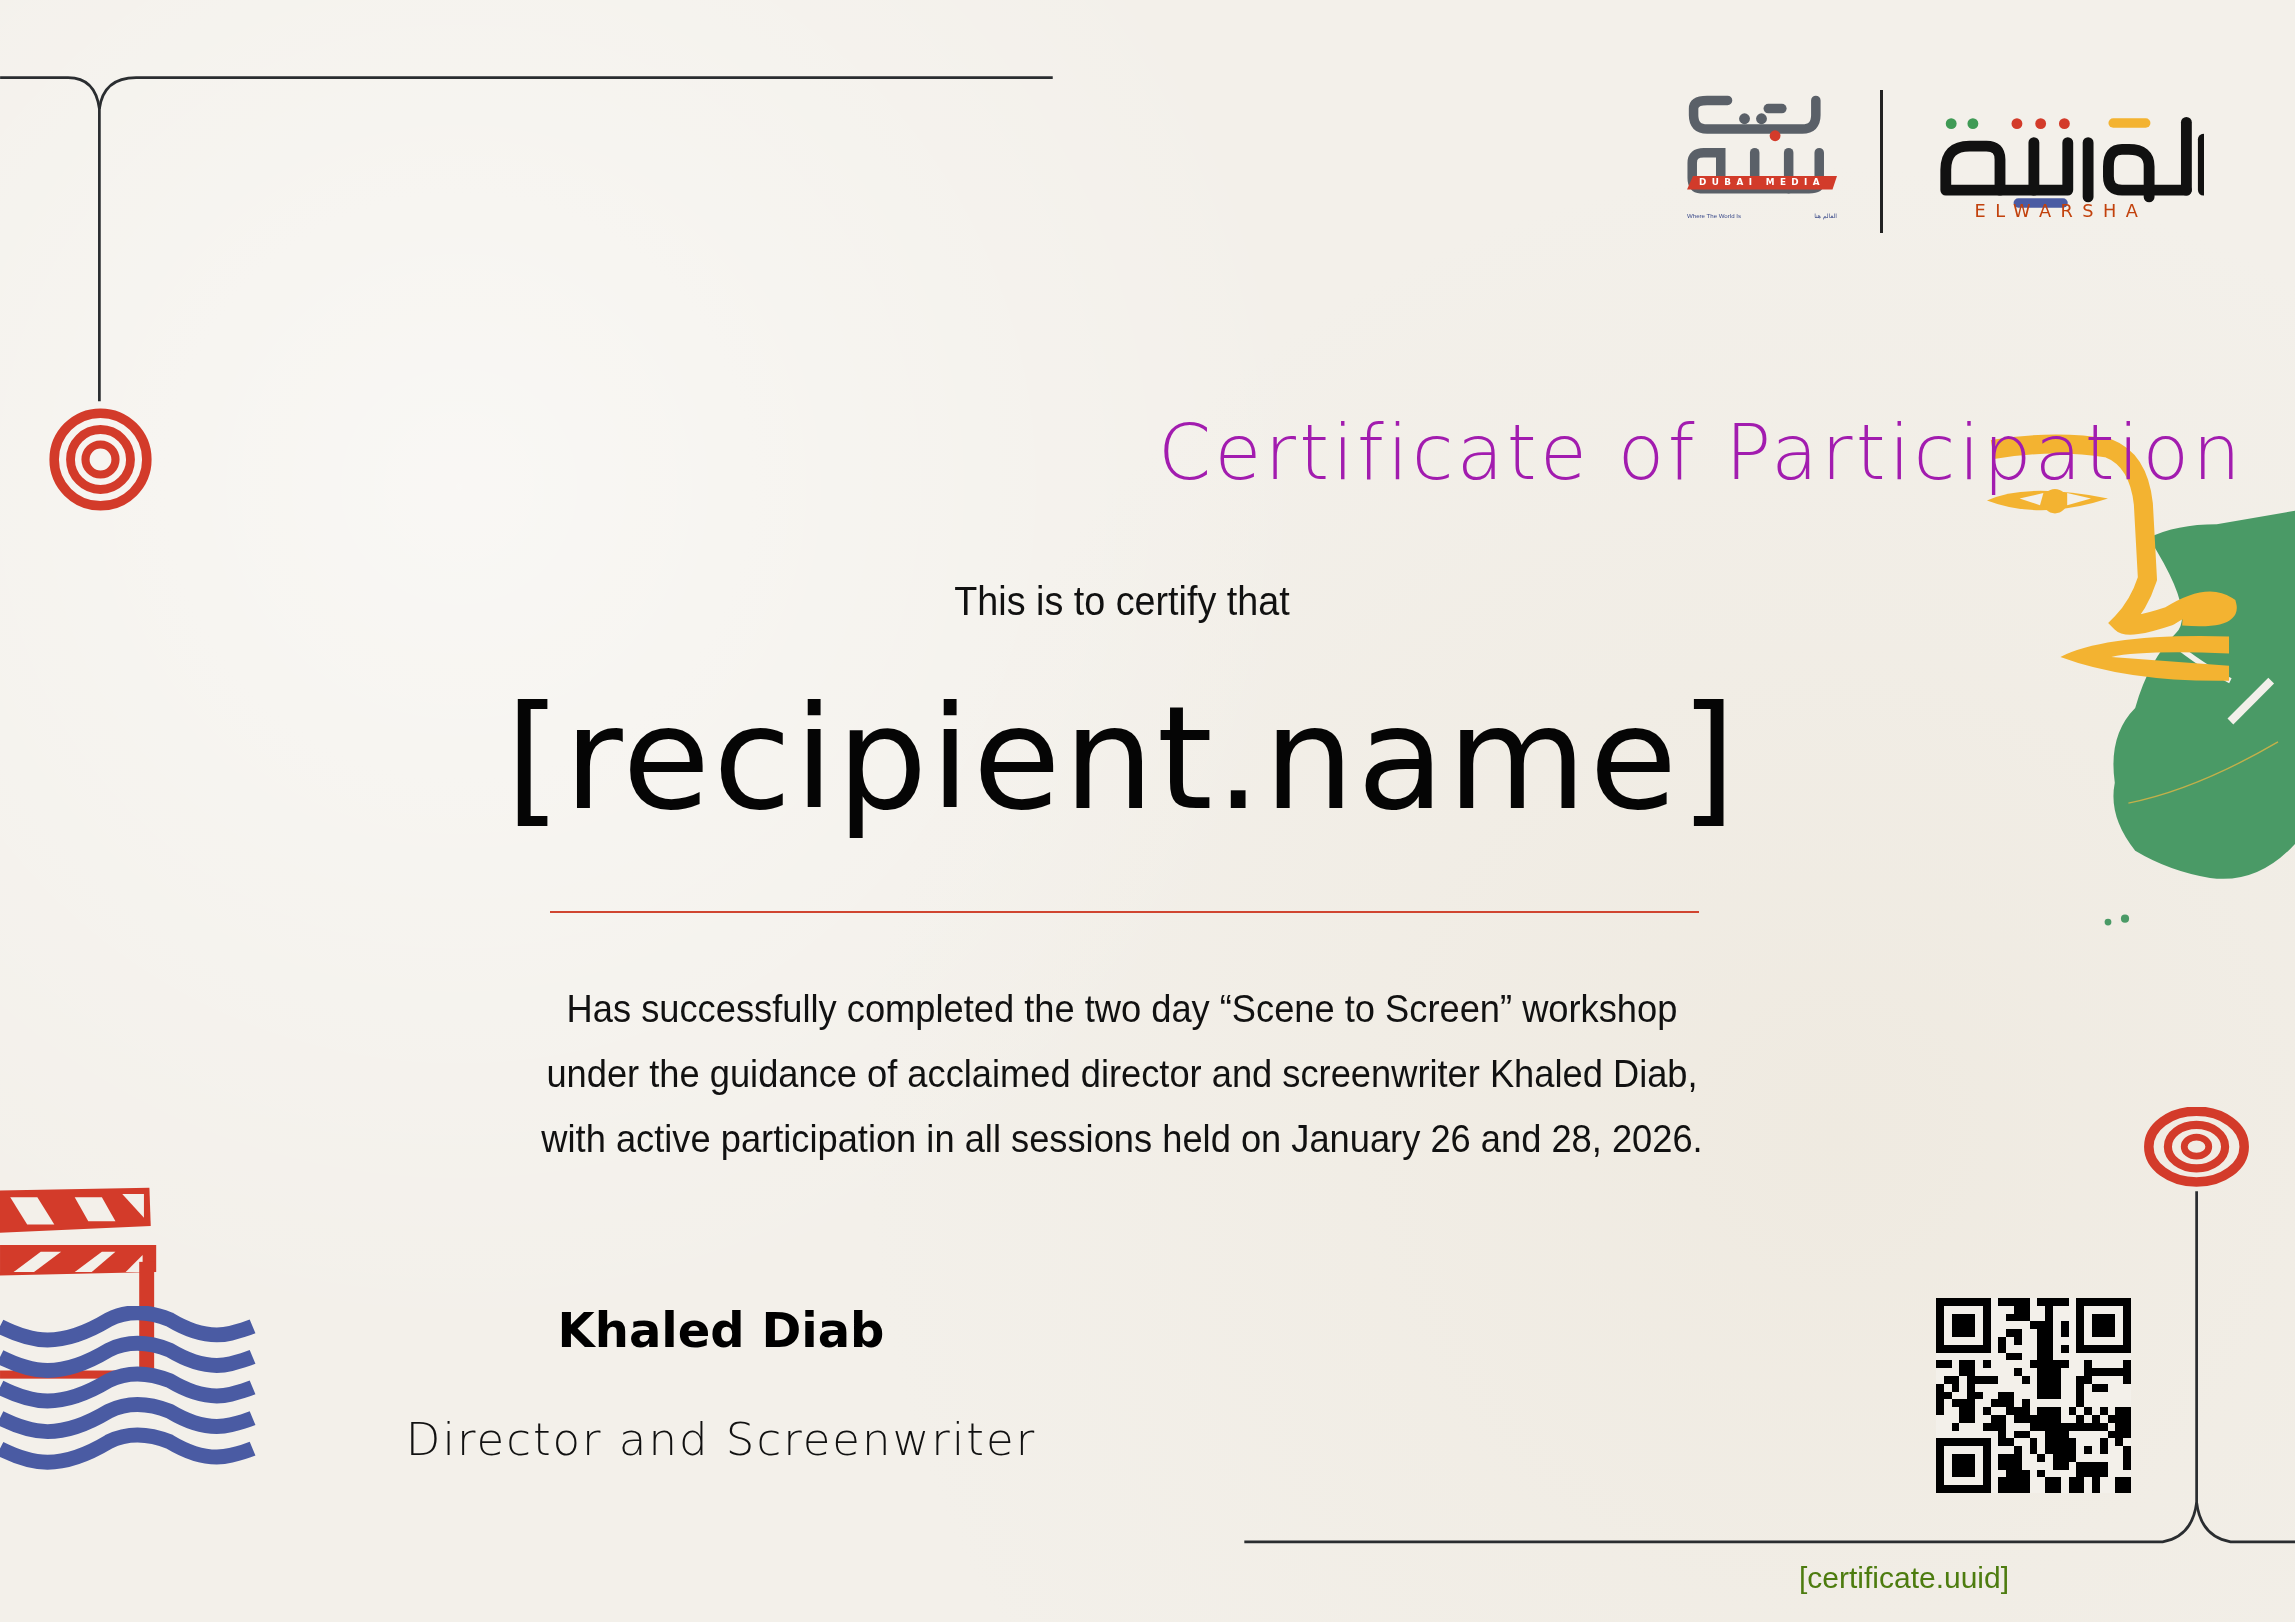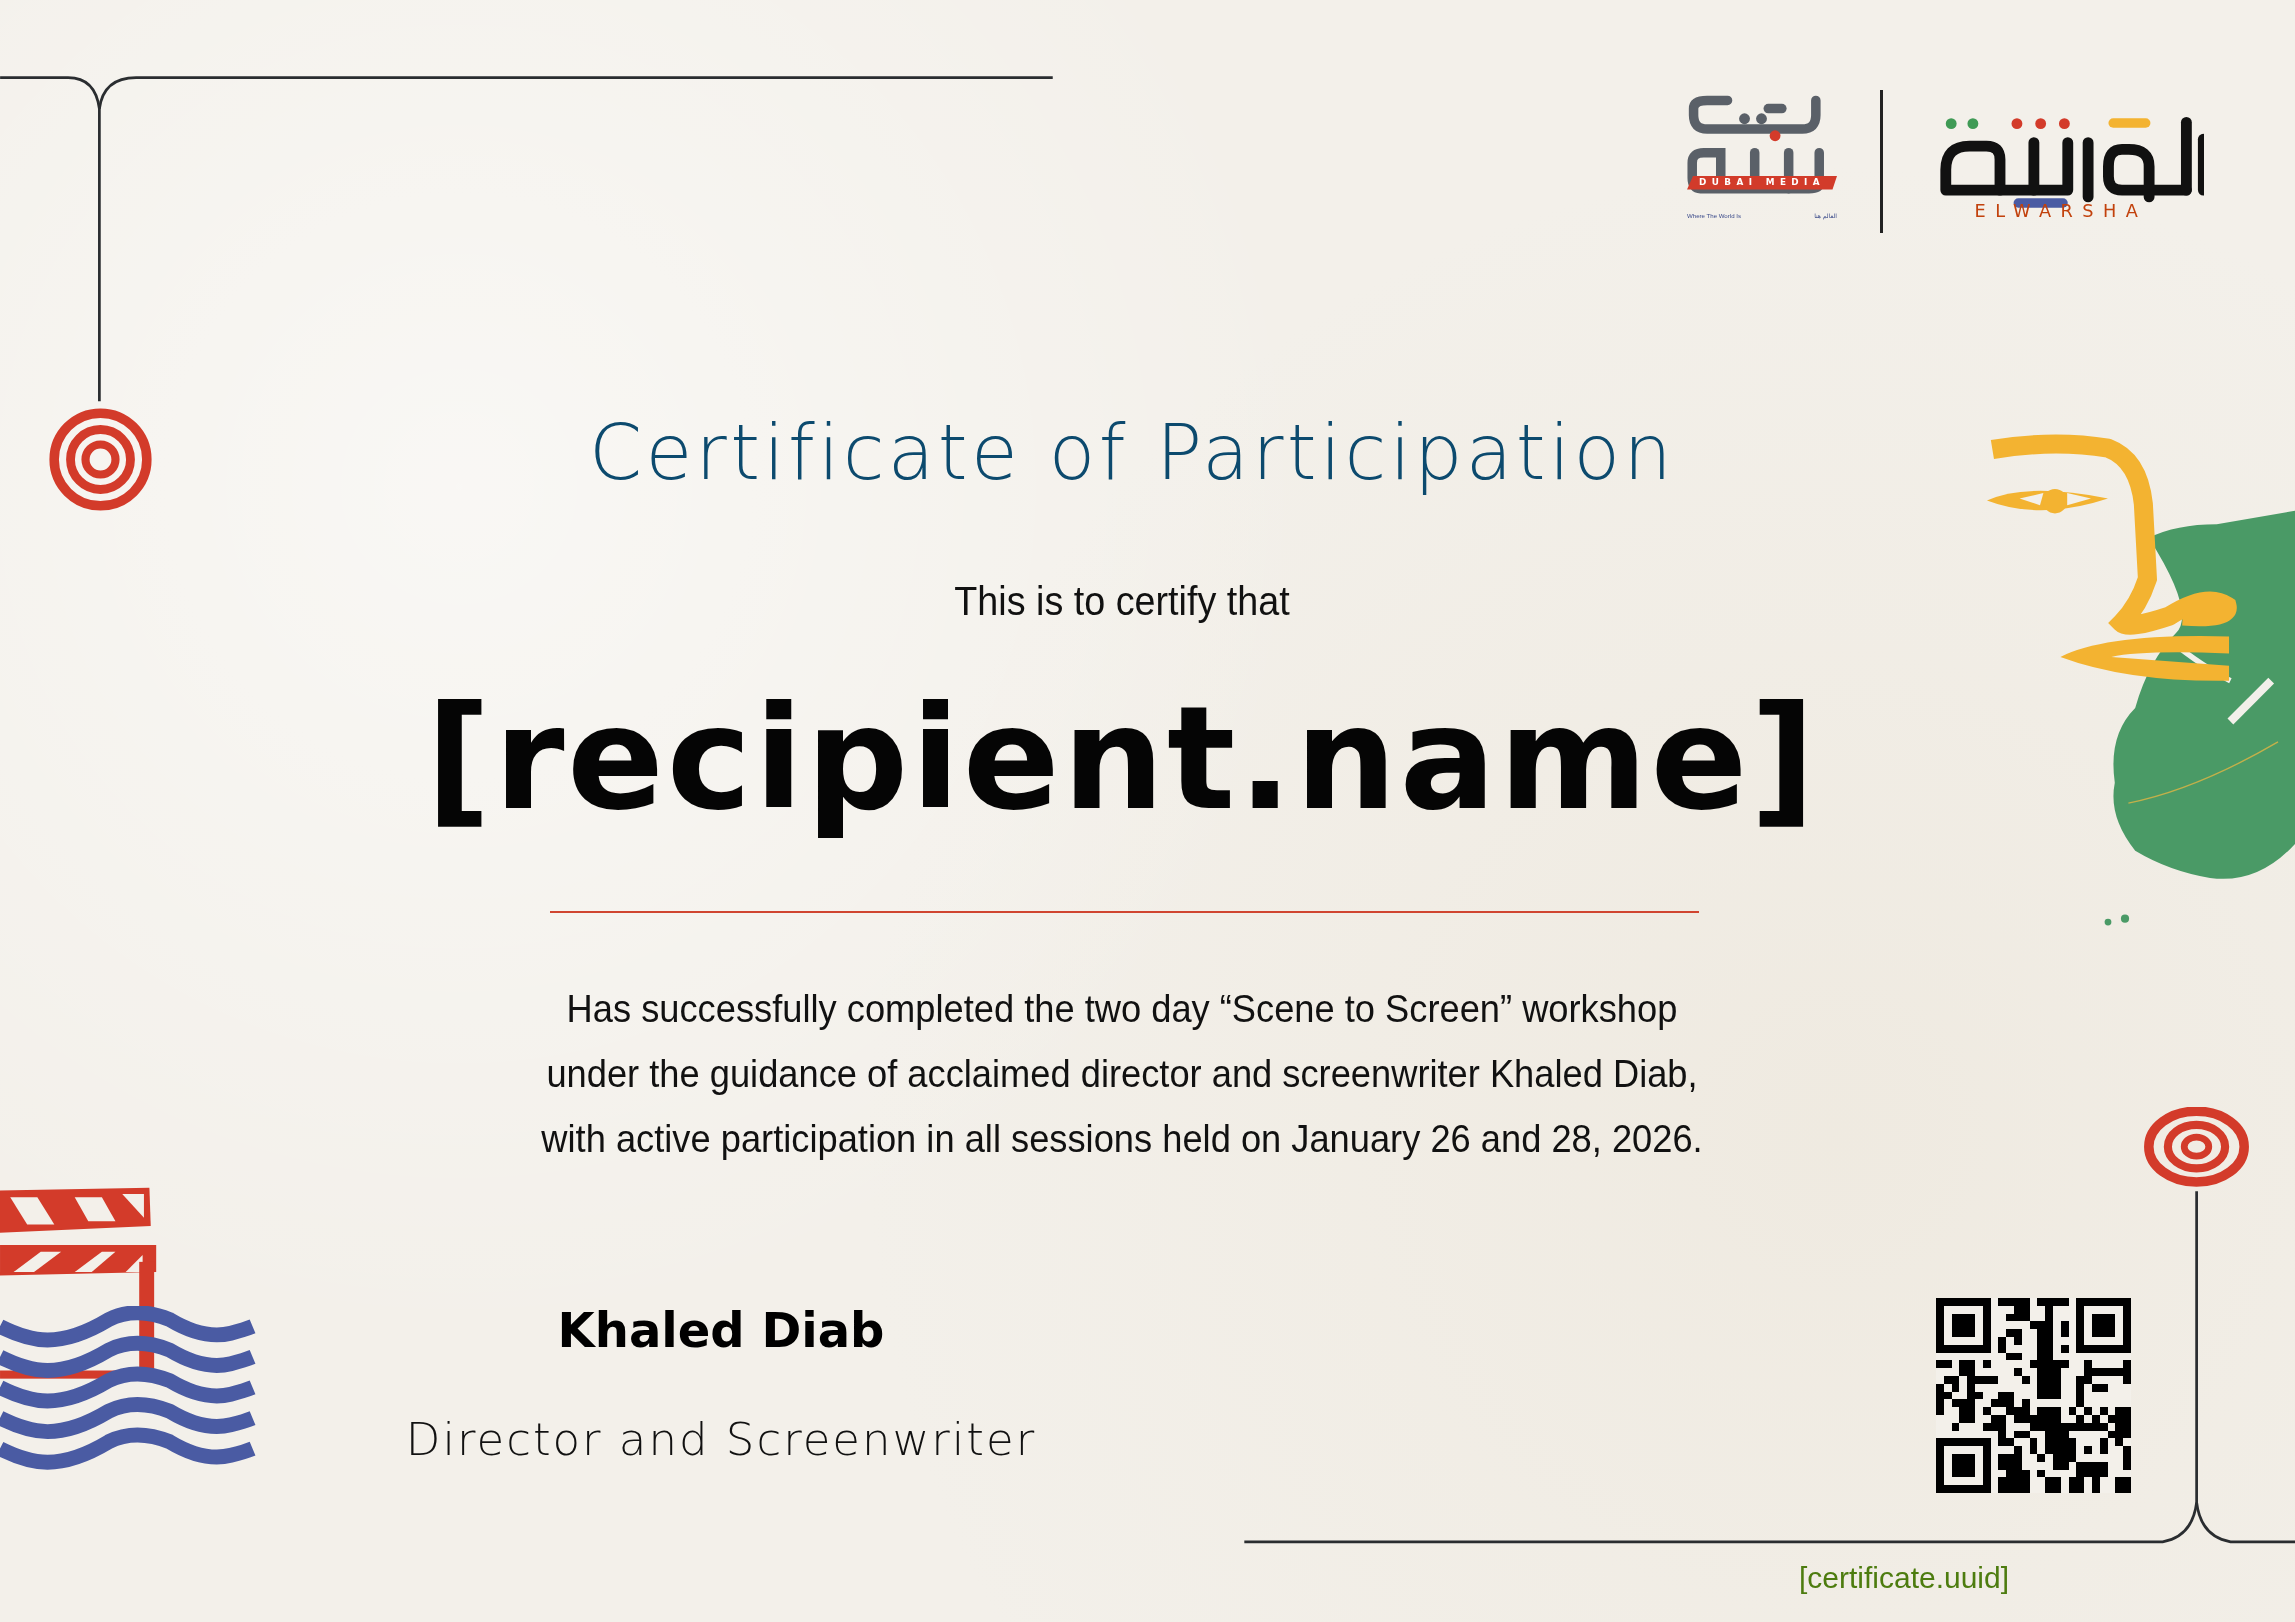--- a/index.html
+++ b/index.html
@@ -10,33 +10,33 @@
       radial-gradient(circle at 20% 30%, rgba(255,255,255,0.5) 0, rgba(255,255,255,0) 40%),
       radial-gradient(circle at 80% 70%, rgba(235,228,215,0.5) 0, rgba(235,228,215,0) 45%);
     font-family: "DejaVu Sans", sans-serif;
     color: #111;
   }
   .abs { position: absolute; }
   svg { display: block; }
 
   
   .title {
-    left: 0; width: 2244px; top: 408px; text-align: center;
+    left: 0; width: 2244px; top: 408px; text-align: right;
     font-family: "DejaVu Sans", sans-serif; font-weight: 300;
-    font-size: 76px; letter-spacing: 3.4px; color: #0c4a6e; margin-left: 10px;
+    font-size: 76px; letter-spacing: 3.4px; color: #a21caf;
   }
   .intro {
     left: 0; width: 2244px; top: 578px; text-align: center;
     font-family: "Liberation Sans", sans-serif; font-size: 41px; color: #111;
     transform: scaleX(0.92);
   }
   .recipient {
     left: 0; width: 2244px; top: 687px; text-align: center;
     font-family: "DejaVu Sans", sans-serif; font-size: 143px; letter-spacing: 2.7px;
-    color: #050505; line-height: 1; font-weight: bold;
+    color: #050505; line-height: 1;
   }
   .divider {
     left: 550px; top: 911px; width: 1149px; height: 2px; background: #d04530;
   }
   .body-text {
     left: 0; width: 2244px; top: 976px; text-align: center;
     font-family: "Liberation Sans", sans-serif; font-size: 39px; line-height: 65px;
     color: #111; transform: scaleX(0.93);
   }
   .body-text div { white-space: nowrap; }

